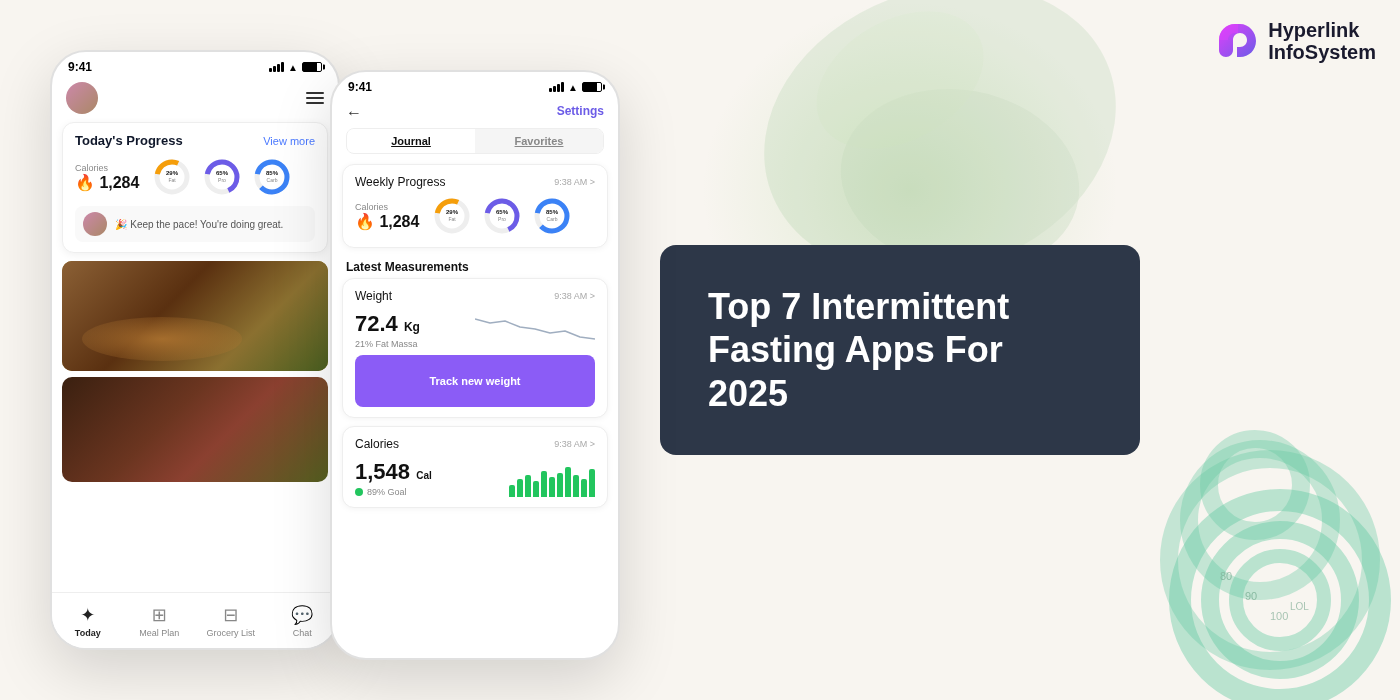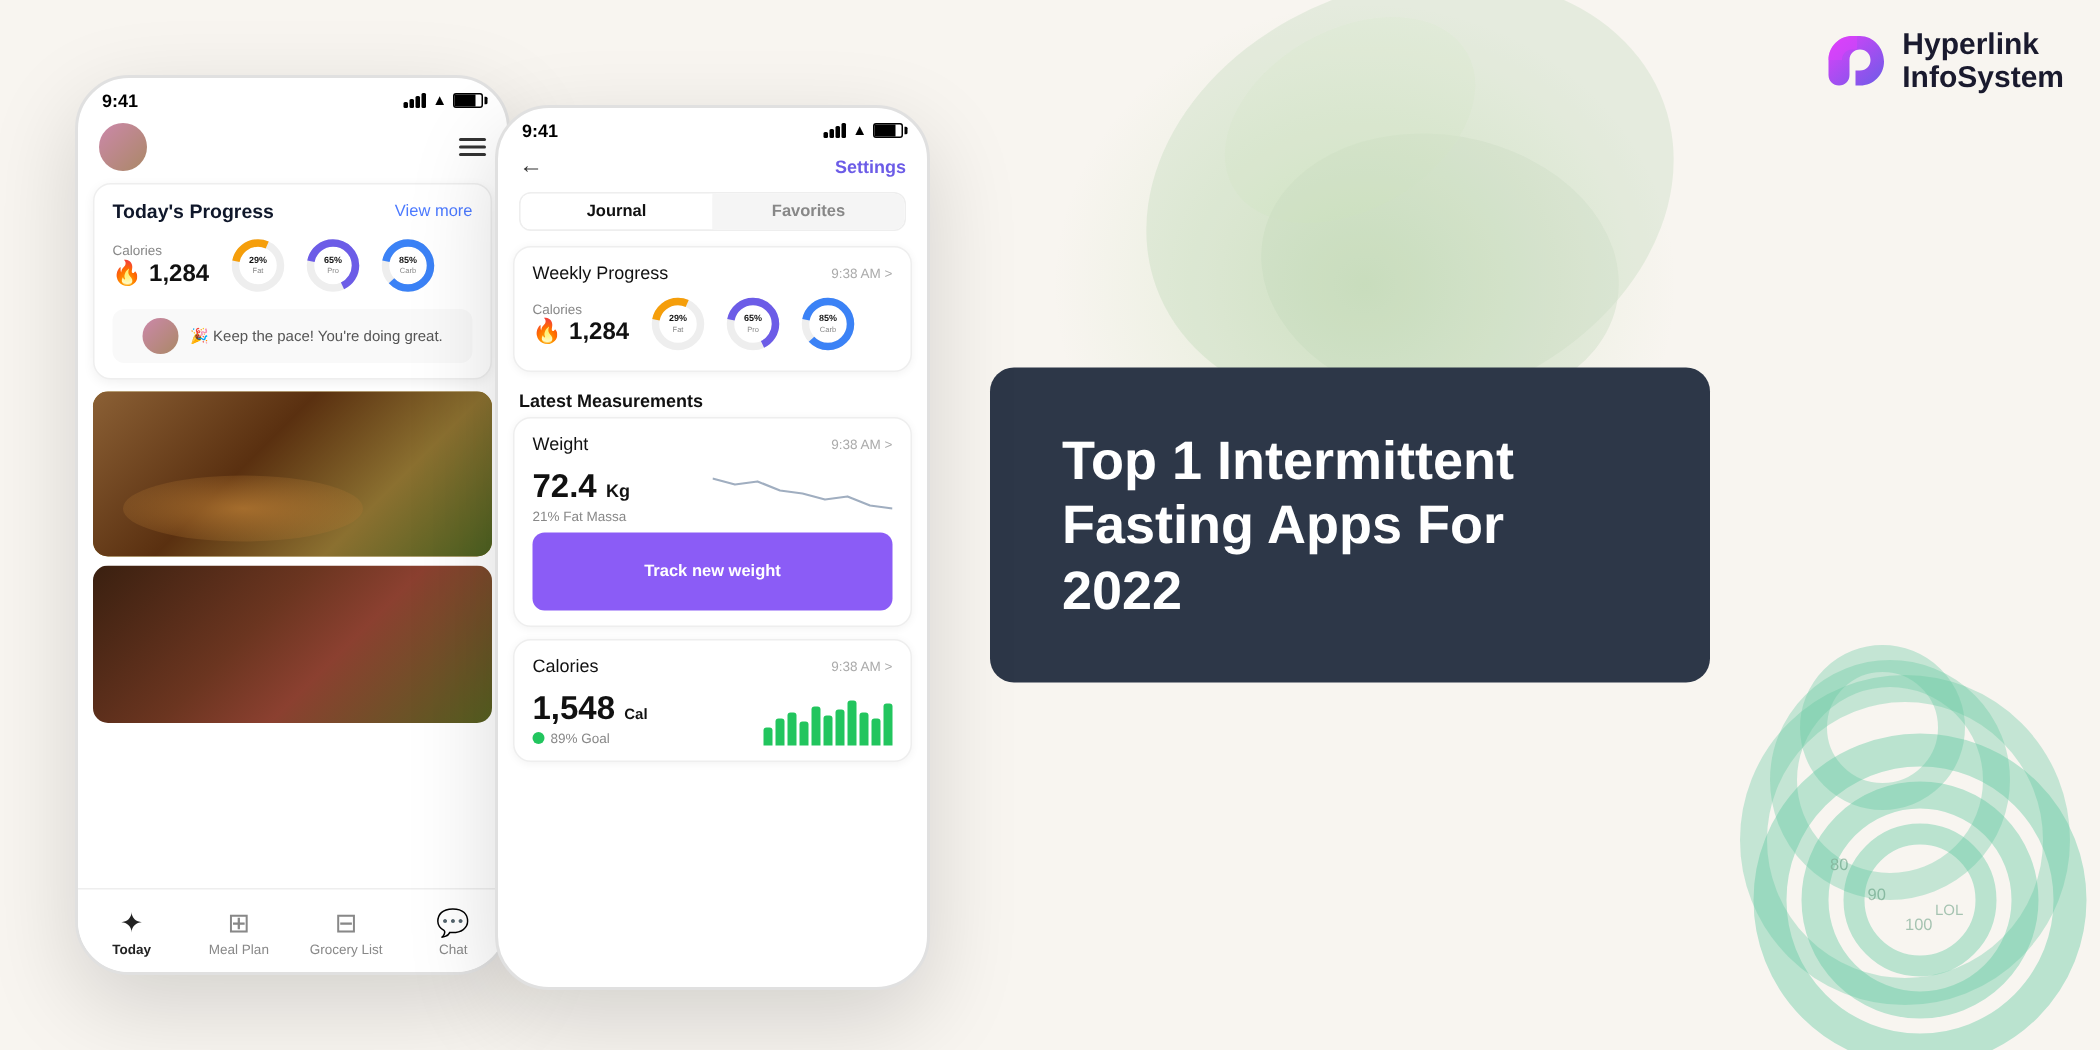--- a/index.html
+++ b/index.html
@@ -142,21 +142,20 @@
     .cal-value { font-size: 16px; font-weight: 700; color: #111; }
 
     .motivation-row {
       display: flex;
       align-items: center;
       gap: 8px;
       margin-top: 8px;
       padding: 6px 8px;
       background: #f9f9f9;
       border-radius: 8px;
-      justify-content: center;
     }
     .mot-avatar { width: 24px; height: 24px; border-radius: 50%; background: linear-gradient(135deg, #c8a,#a86); }
     .mot-text { font-size: 10px; color: #555; }
 
     
     .food-img {
       margin: 0 10px 6px;
       border-radius: 10px;
       overflow: hidden;
       height: 110px;
@@ -232,20 +231,21 @@
       border-radius: 8px;
       overflow: hidden;
     }
     .tab-btn {
       flex: 1;
       padding: 6px 0;
       text-align: center;
       font-size: 11px;
       font-weight: 600;
       cursor: pointer;
+      text-decoration: underline;
     }
     .tab-active { background: #fff; color: #111; box-shadow: 0 1px 4px rgba(0,0,0,0.1); }
     .tab-inactive { background: #f5f5f5; color: #888; }
 
     .section-card {
       margin: 0 10px 8px;
       background: #fff;
       border: 1px solid #eee;
       border-radius: 12px;
       padding: 10px 12px;
@@ -616,17 +616,17 @@
             <div class="cal-bar" style="height:28px;"></div>
           </div>
         </div>
       </div>
     </div>
 
   </div>
 
   <div class="right-panel">
     <div class="text-panel">
-      <h1 class="headline">Top 1 Intermittent Fasting Apps For 2022</h1>
+      <h1 class="headline">Top 7 Intermittent Fasting Apps For 2025</h1>
     </div>
   </div>
 
 </div>
 
 </body></html>

